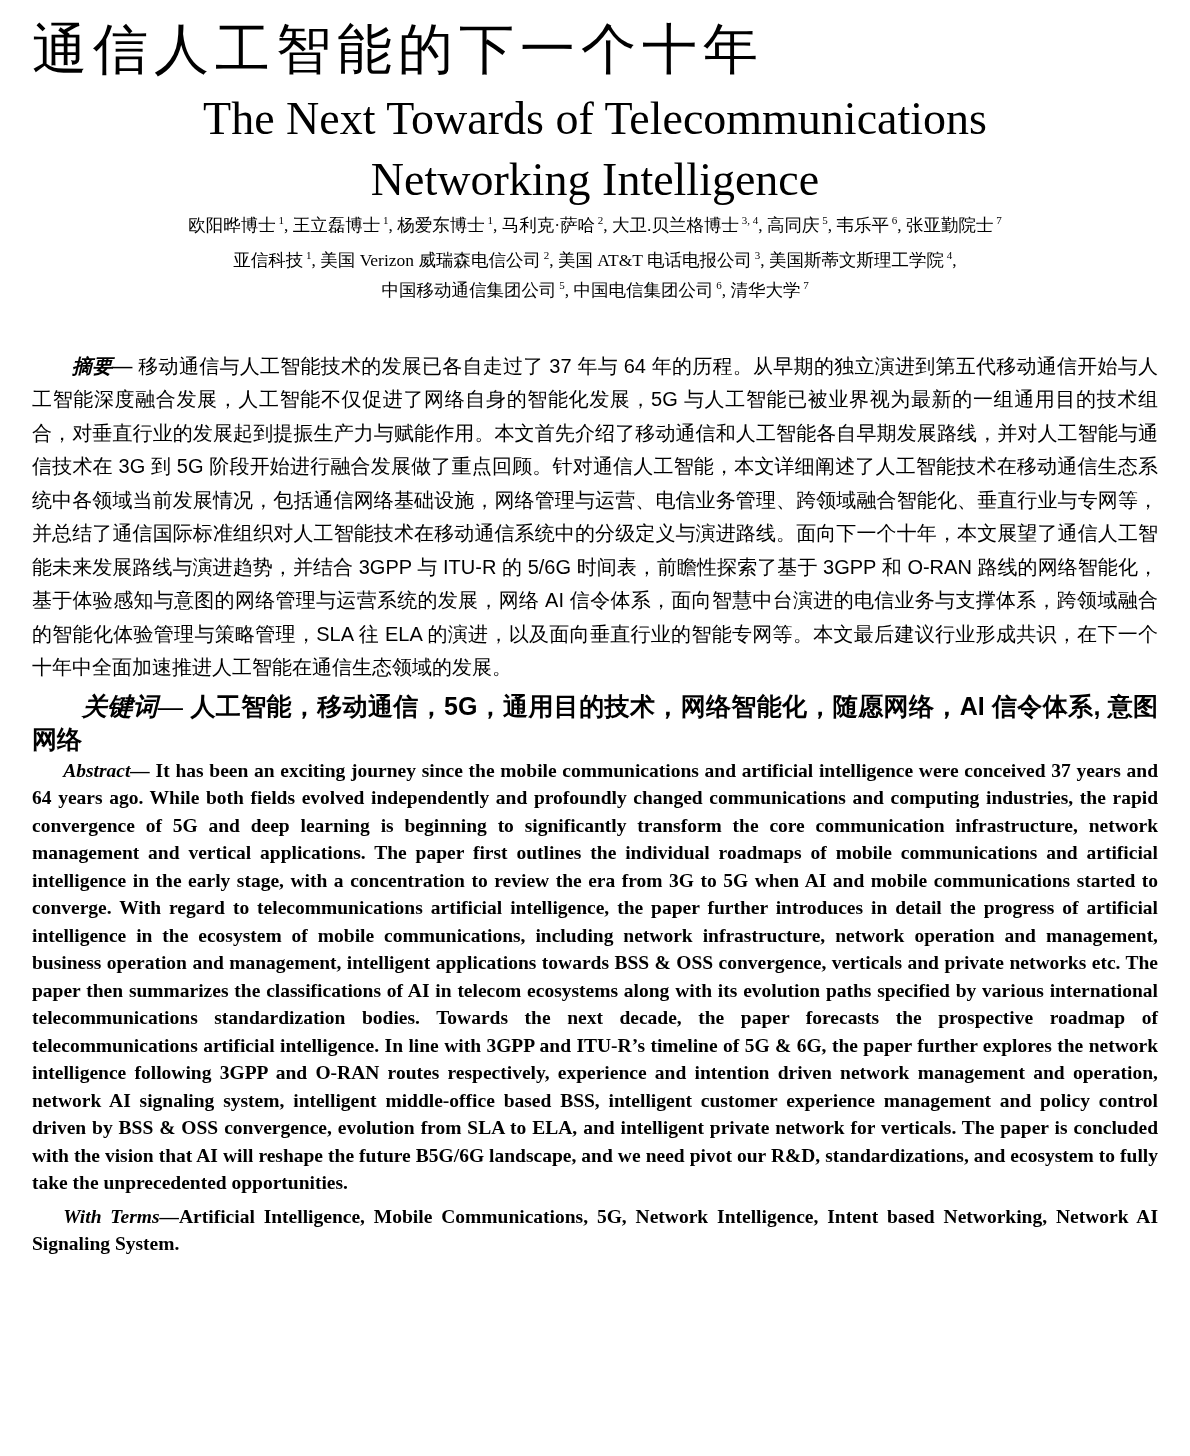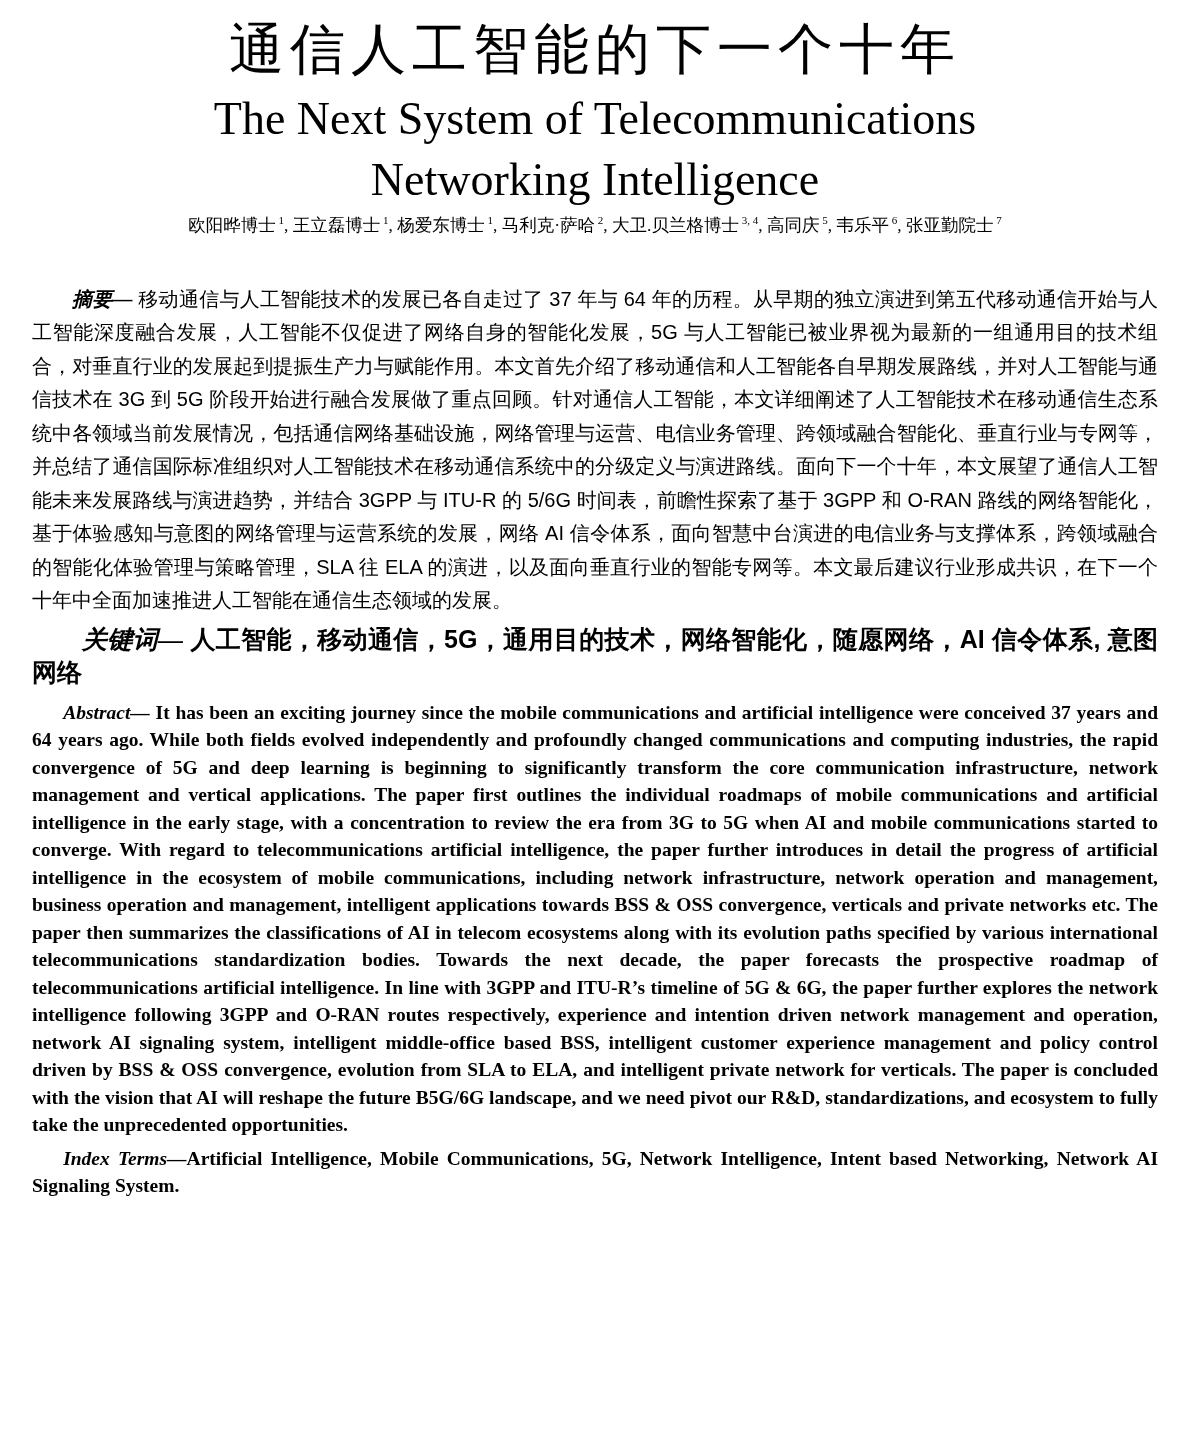--- a/index.html
+++ b/index.html
@@ -6,21 +6,21 @@
   html, body { background: #ffffff; }
   body {
     width: 1190px;
     min-height: 1456px;
     margin: 0 auto;
     padding: 12px 32px 20px 32px;
     color: #000000;
     font-family: "Liberation Serif", serif;
   }
   .title-zh {
-    text-align: center;
+    text-align: left;
     font-family: Liberation Serif, serif;
     font-weight: 400;
     font-size: 55px;
     letter-spacing: 6px;
     margin-top: 6px;
     line-height: 1.15;
   }
   .title-en {
     text-align: center;
     font-family: "Liberation Serif", serif;
@@ -65,46 +65,49 @@
     line-height: 33.5px;
     font-weight: 700;
     text-align: justify;
     text-indent: 2em;
   }
   .keywords-zh .lead {
     font-family: "Liberation Serif", serif;
     font-style: italic;
   }
   .abstract-en, .index-terms {
-    margin-top: 9px;
     font-family: "Liberation Serif", serif;
     font-weight: 700;
     font-size: 19.5px;
     line-height: 27.5px;
     text-align: justify;
     text-indent: 1.6em;
   }
   .abstract-en .lead, .index-terms .lead {
     font-style: italic;
   }
   .index-terms { margin-top: 6px; }
 </style>
 </head>
 <body>
 
 <div>
 
   <h1 class="title-zh">通信人工智能的下一个十年</h1>
 
-  <h2 class="title-en"><span>The Next System of Telecommunications</span><br><span>Networking Intelligence</span></h2>
+  <h2 class="title-en"><span>The Next Towards of Telecommunications</span><br><span>Networking Intelligence</span></h2>
 
   <div class="authors">欧阳晔博士<sup> 1</sup>, 王立磊博士<sup> 1</sup>, 杨爱东博士<sup> 1</sup>, 马利克·萨哈<sup> 2</sup>, 大卫.贝兰格博士<sup> 3, 4</sup>, 高同庆<sup> 5</sup>, 韦乐平<sup> 6</sup>, 张亚勤院士<sup> 7</sup></div>
 
+  <div class="affils">
+    <div>亚信科技<sup> 1</sup>, 美国 Verizon 威瑞森电信公司<sup> 2</sup>, 美国 AT&amp;T 电话电报公司<sup> 3</sup>, 美国斯蒂文斯理工学院<sup> 4</sup>,</div>
+    <div>中国移动通信集团公司<sup> 5</sup>, 中国电信集团公司<sup> 6</sup>, 清华大学<sup> 7</sup></div>
+  </div>
 
   <p class="abstract-zh"><i class="lead">摘要—</i> <span>移动通信与人工智能技术的发展已各自走过了 37 年与 64 年的历程。从早期的独立演进到第五代移动通信开始与人工智能深度融合发展，人工智能不仅促进了网络自身的智能化发展，5G 与人工智能已被业界视为最新的一组通用目的技术组合，对垂直行业的发展起到提振生产力与赋能作用。本文首先介绍了移动通信和人工智能各自早期发展路线，并对人工智能与通信技术在 3G 到 5G 阶段开始进行融合发展做了重点回顾。针对通信人工智能，本文详细阐述了人工智能技术在移动通信生态系统中各领域当前发展情况，包括通信网络基础设施，网络管理与运营、电信业务管理、跨领域融合智能化、垂直行业与专网等，并总结了通信国际标准组织对人工智能技术在移动通信系统中的分级定义与演进路线。面向下一个十年，本文展望了通信人工智能未来发展路线与演进趋势，并结合 3GPP 与 ITU-R 的 5/6G 时间表，前瞻性探索了基于 3GPP 和 O-RAN 路线的网络智能化，基于体验感知与意图的网络管理与运营系统的发展，网络 AI 信令体系，面向智慧中台演进的电信业务与支撑体系，跨领域融合的智能化体验管理与策略管理，SLA 往 ELA 的演进，以及面向垂直行业的智能专网等。本文最后建议行业形成共识，在下一个十年中全面加速推进人工智能在通信生态领域的发展。</span></p>
 
   <p class="keywords-zh"><i class="lead">关键词—</i> <span>人工智能，移动通信，5G，通用目的技术，网络智能化，随愿网络，AI 信令体系, 意图网络</span></p>
 
   <p class="abstract-en"><span class="lead">Abstract—</span> <span>It has been an exciting journey since the mobile communications and artificial intelligence were conceived 37 years and 64 years ago. While both fields evolved independently and profoundly changed communications and computing industries, the rapid convergence of 5G and deep learning is beginning to significantly transform the core communication infrastructure, network management and vertical applications. The paper first outlines the individual roadmaps of mobile communications and artificial intelligence in the early stage, with a concentration to review the era from 3G to 5G when AI and mobile communications started to converge. With regard to telecommunications artificial intelligence, the paper further introduces in detail the progress of artificial intelligence in the ecosystem of mobile communications, including network infrastructure, network operation and management, business operation and management, intelligent applications towards BSS &amp; OSS convergence, verticals and private networks etc. The paper then summarizes the classifications of AI in telecom ecosystems along with its evolution paths specified by various international telecommunications standardization bodies. Towards the next decade, the paper forecasts the prospective roadmap of telecommunications artificial intelligence. In line with 3GPP and ITU-R’s timeline of 5G &amp; 6G, the paper further explores the network intelligence following 3GPP and O-RAN routes respectively, experience and intention driven network management and operation, network AI signaling system, intelligent middle-office based BSS, intelligent customer experience management and policy control driven by BSS &amp; OSS convergence, evolution from SLA to ELA, and intelligent private network for verticals. The paper is concluded with the vision that AI will reshape the future B5G/6G landscape, and we need pivot our R&amp;D, standardizations, and ecosystem to fully take the unprecedented opportunities.</span></p>
 
-  <p class="index-terms"><span class="lead">Index Terms—</span><span>Artificial Intelligence, Mobile Communications, 5G, Network Intelligence, Intent based Networking, Network AI Signaling System.</span></p>
+  <p class="index-terms"><span class="lead">With Terms—</span><span>Artificial Intelligence, Mobile Communications, 5G, Network Intelligence, Intent based Networking, Network AI Signaling System.</span></p>
 
 </div>
 
 </body></html>

